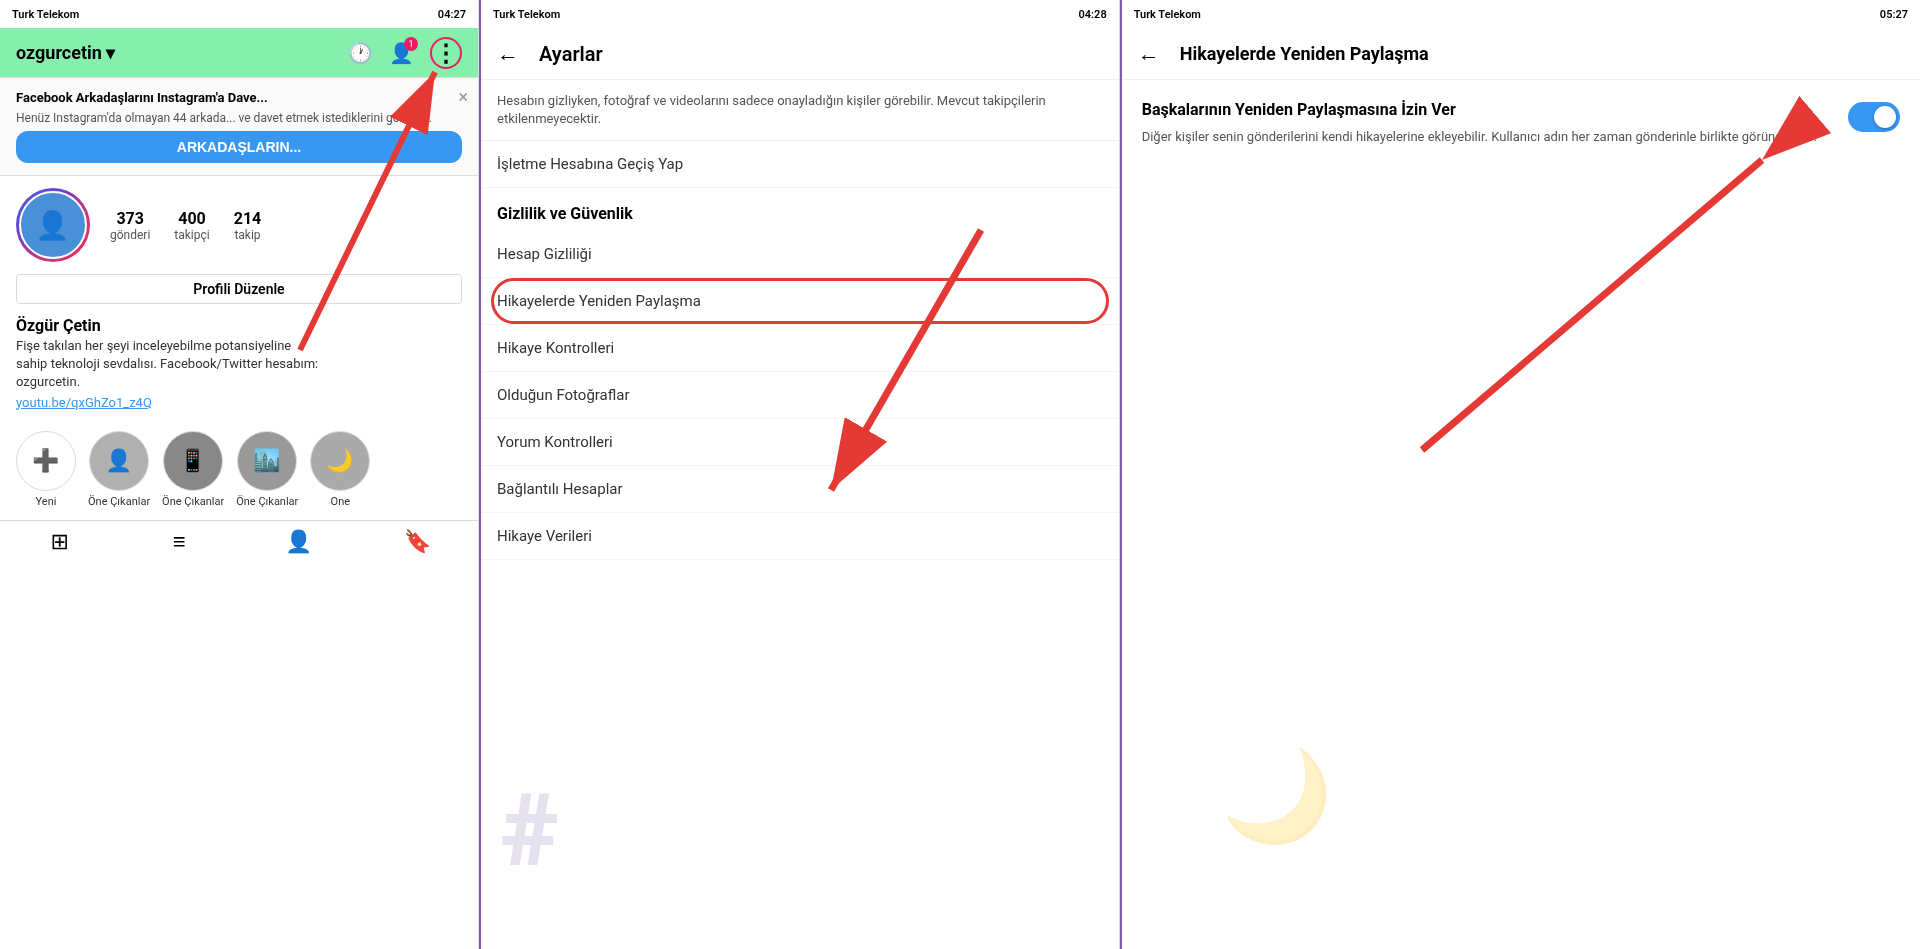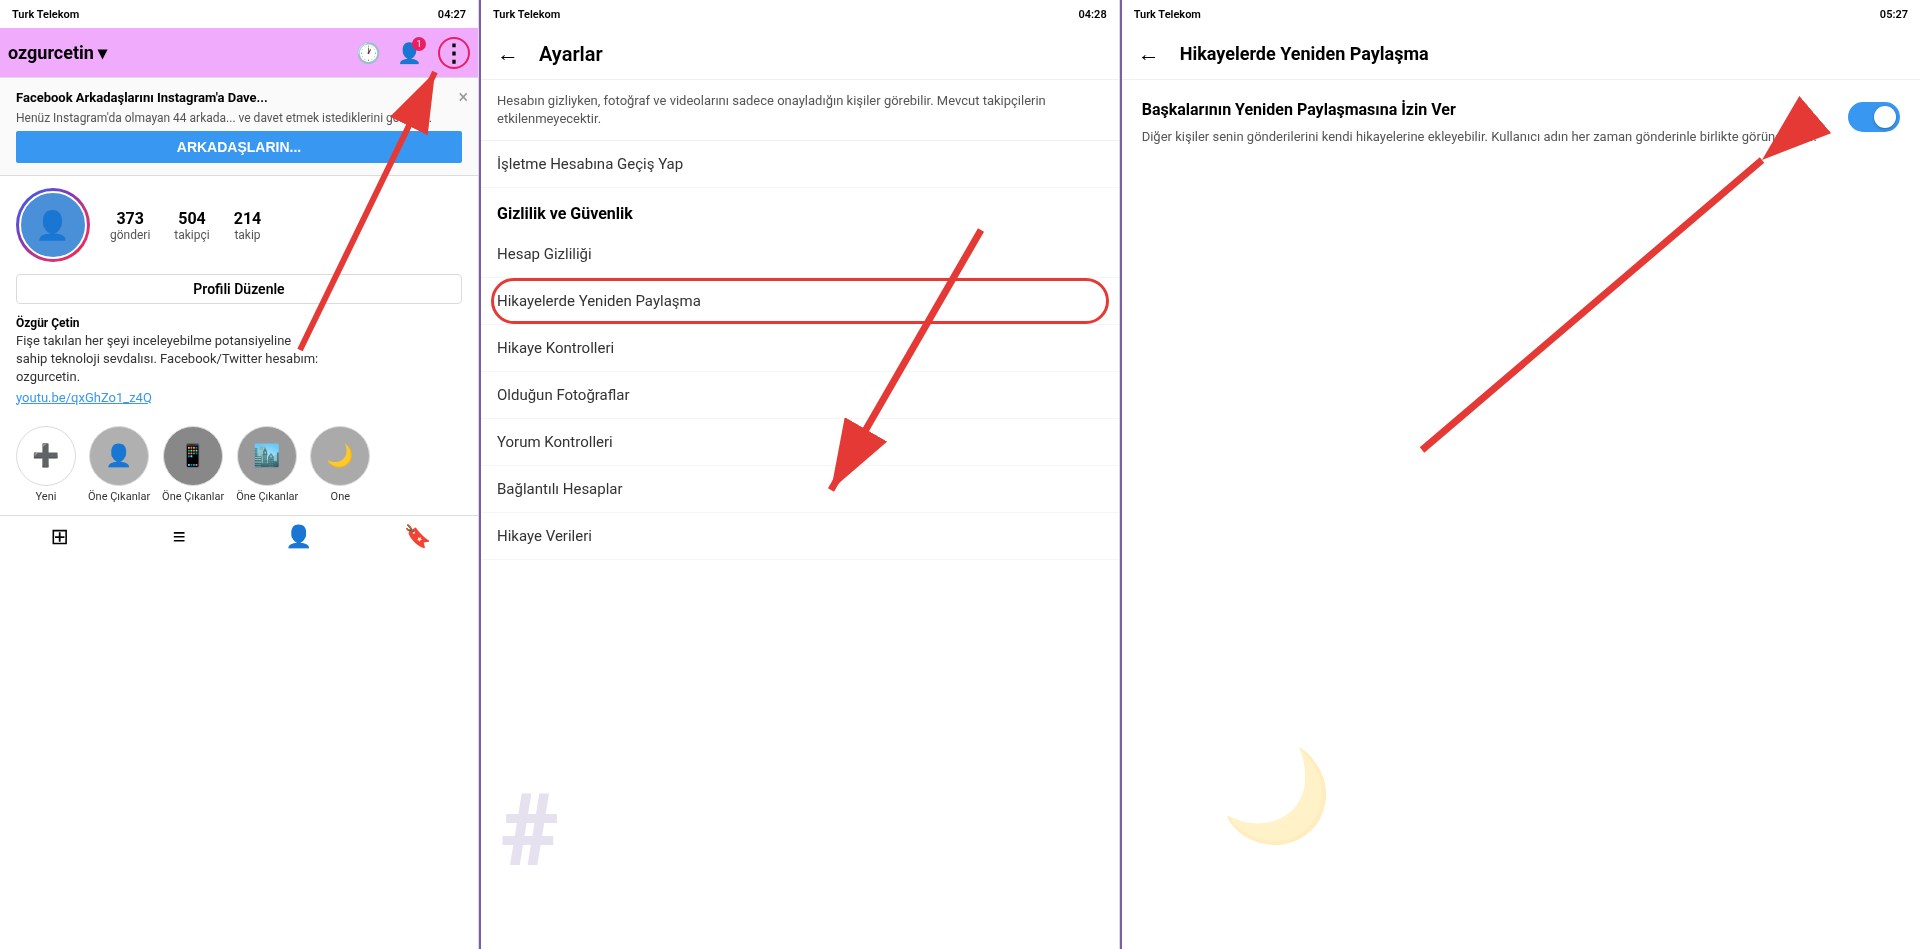--- a/index.html
+++ b/index.html
@@ -34,23 +34,23 @@
       font-size: 11px;
       font-weight: 600;
     }
 
     
     .ig-header {
       height: 50px;
       display: flex;
       align-items: center;
       justify-content: space-between;
-      padding: 0 8px;
+      padding: 0 16px;
       border-bottom: 1px solid #dbdbdb;
-      background: #f0abfc;
+      background: #86efac;
     }
     .ig-username {
       font-size: 18px;
       font-weight: 700;
       display: flex;
       align-items: center;
       gap: 4px;
     }
     .ig-header-icons {
       display: flex;
@@ -86,21 +86,21 @@
       gap: 6px;
       border-bottom: 1px solid #dbdbdb;
       position: relative;
     }
     .fb-invite-title { font-weight: 700; font-size: 13px; }
     .fb-invite-sub { font-size: 12px; color: #555; }
     .fb-invite-btn {
       background: #3897f0;
       color: #fff;
       border: none;
-      border-radius: 2px;
+      border-radius: 12px;
       padding: 8px 16px;
       font-weight: 700;
       font-size: 14px;
       cursor: pointer;
       text-align: center;
     }
     .close-x {
       position: absolute;
       top: 8px; right: 10px;
       font-size: 18px;
@@ -161,21 +161,21 @@
       font-weight: 600;
       font-size: 14px;
       cursor: pointer;
       background: #fff;
     }
 
     
     .bio-section {
       padding: 4px 16px 8px;
     }
-    .bio-name { font-weight: 700; font-size: 12px; margin-bottom: 2px; }
+    .bio-name { font-weight: 700; font-size: 16px; margin-bottom: 2px; }
     .bio-text { font-size: 13px; color: #333; line-height: 1.4; }
     .bio-link { color: #3897f0; font-size: 13px; }
 
     
     .highlights {
       display: flex;
       gap: 12px;
       padding: 12px 16px;
       overflow-x: hidden;
     }
@@ -435,21 +435,21 @@
   <div class="profile-section">
     <div class="avatar">
       <div class="avatar-inner">👤</div>
     </div>
     <div class="stats">
       <div class="stat-item">
         <span class="stat-num">373</span>
         <span class="stat-label">gönderi</span>
       </div>
       <div class="stat-item">
-        <span class="stat-num">504</span>
+        <span class="stat-num">400</span>
         <span class="stat-label">takipçi</span>
       </div>
       <div class="stat-item">
         <span class="stat-num">214</span>
         <span class="stat-label">takip</span>
       </div>
     </div>
   </div>
 
   <div class="profile-edit-btn">Profili Düzenle</div>

